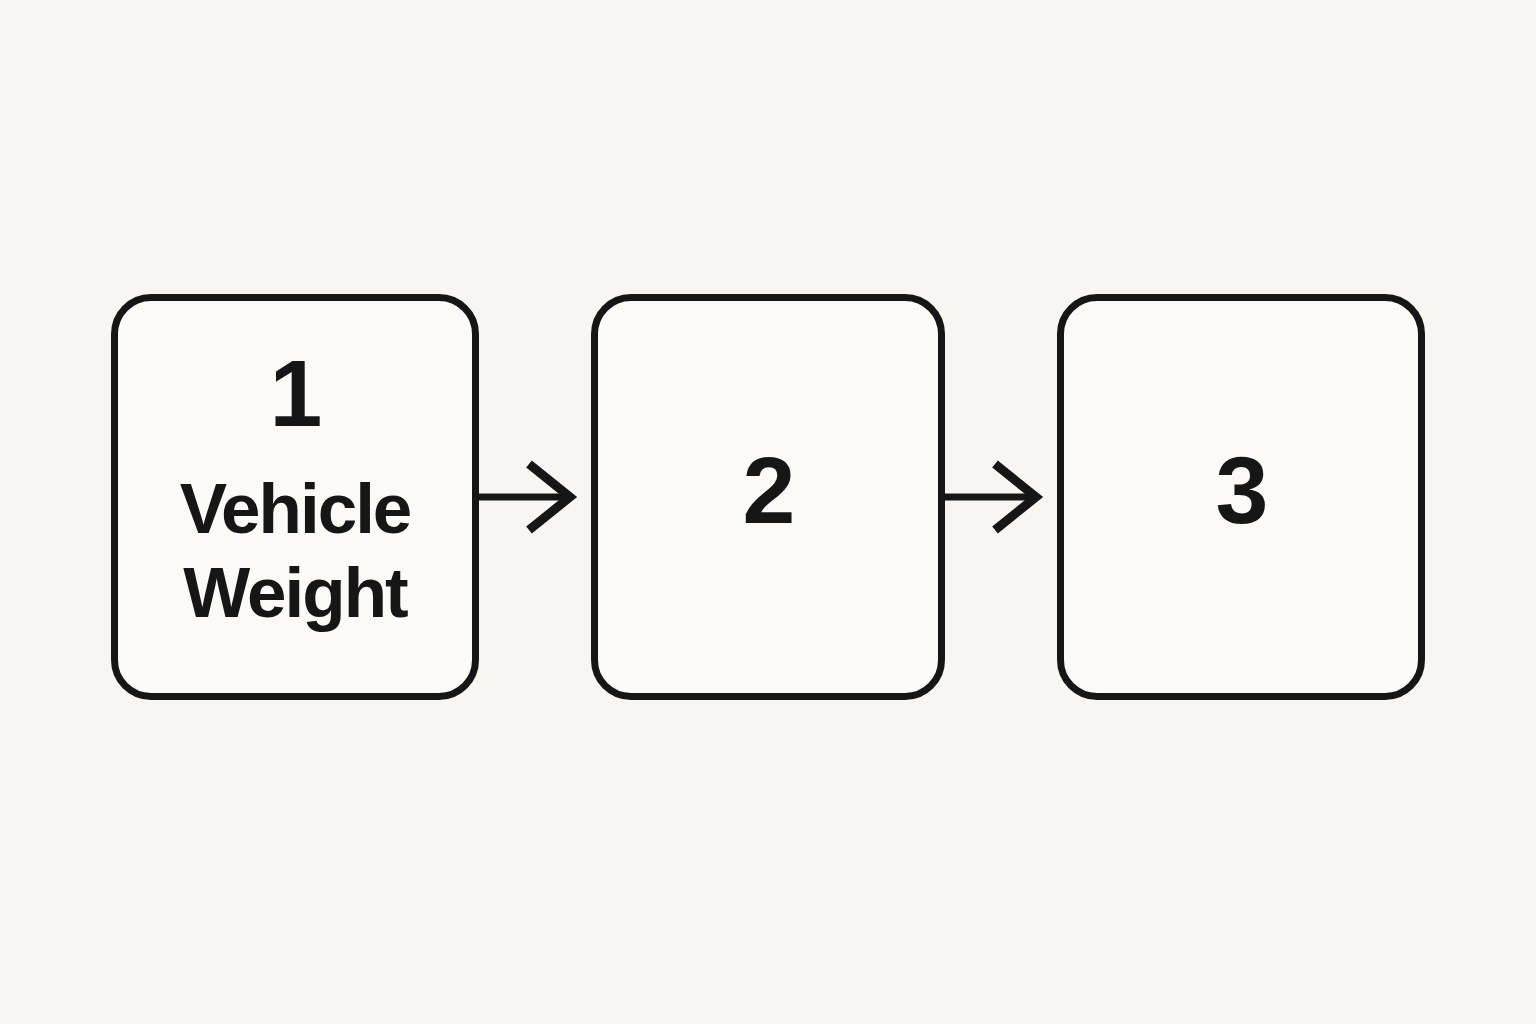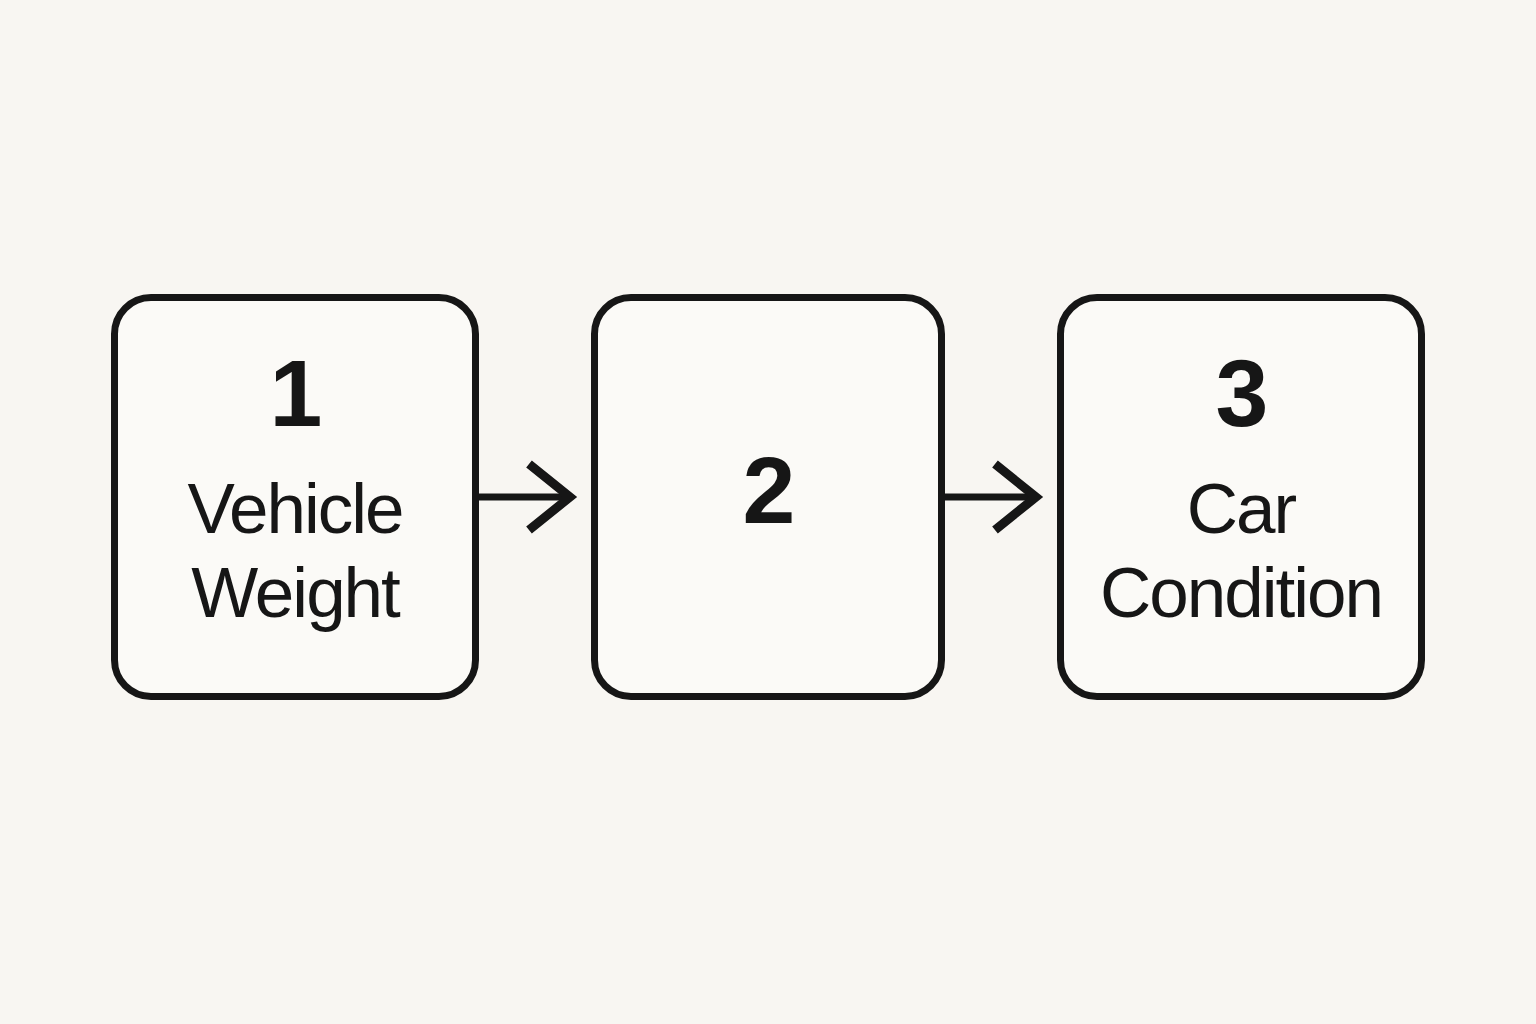--- a/index.html
+++ b/index.html
@@ -42,21 +42,21 @@
   .step-number{
     font-size:95px;
     font-weight:700;
     color:var(--ink);
     line-height:1;
     letter-spacing:-2px;
   }
   .step-label{
     margin-top:26px;
     font-size:71px;
-    font-weight:400;
+    font-weight:700;
     color:var(--ink);
     line-height:1.17;
     text-align:center;
     letter-spacing:-2px;
     max-width:330px;
   }
   .arrow{
     width:112px;
     height:140px;
     flex:0 0 auto;
@@ -87,17 +87,16 @@
       <div class="step-number">2</div>
     </div>
 
     <svg class="arrow" viewBox="0 0 112 140" aria-hidden="true">
       <path d="M 0 70 L 86 70" stroke-width="7" stroke-linecap="butt"></path>
       <path d="M 50 37 L 91 70 L 50 103" stroke-width="9" stroke-linejoin="miter" stroke-linecap="butt"></path>
     </svg>
 
     <div class="step-box">
       <div class="step-number">3</div>
-      <div class="step-label">Car Condition</div>
     </div>
 
   </div>
 </div>
 
 </body></html>

